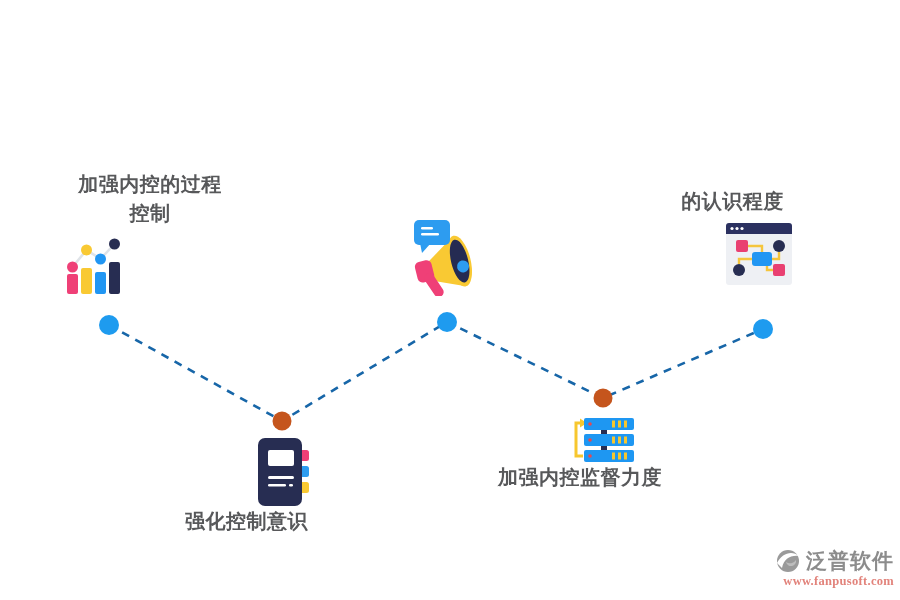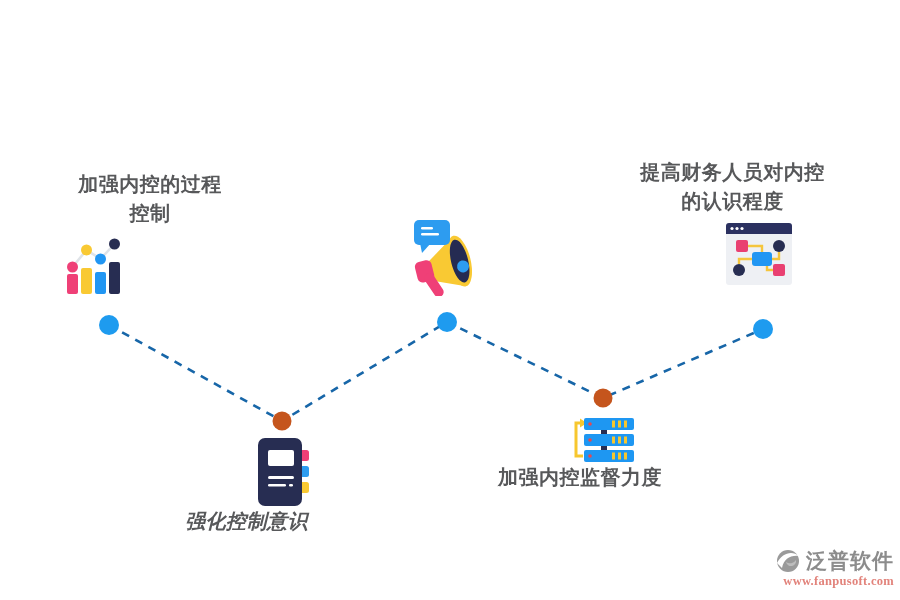--- a/index.html
+++ b/index.html
@@ -74,21 +74,21 @@
       <rect x="15" y="37" width="17" height="21" rx="5" fill="#EF4077"></rect>
       <rect x="21" y="50" width="10" height="27" rx="5" fill="#EF4077" transform="rotate(-20 26 54)"></rect>
     </g>
     <rect x="14" y="2" width="36" height="25" rx="5" fill="#2D9CF0"></rect>
     <polygon points="20,25 31,25 22,35" fill="#2D9CF0"></polygon>
     <rect x="21" y="9" width="12" height="2.6" rx="1.3" fill="#ffffff"></rect>
     <rect x="21" y="15" width="18" height="2.6" rx="1.3" fill="#ffffff"></rect>
   </svg>
 
   <div class="node-title" style="left:605px;top:158px;width:255px;">
-    <span>提高财务人员对内控</span><br>
+    <br>
     <span>的认识程度</span>
   </div>
   <svg class="icon" style="left:726px;top:223px;" width="66" height="62" viewBox="0 0 66 62">
     <rect x="0" y="0" width="66" height="62" rx="3" fill="#EEF0F4"></rect>
     <path d="M3,0 h60 a3,3 0 0 1 3,3 v8 H0 V3 a3,3 0 0 1 3,-3 Z" fill="#2B3160"></path>
     <circle cx="6" cy="5.5" r="1.6" fill="#ffffff"></circle>
     <circle cx="11" cy="5.5" r="1.6" fill="#ffffff"></circle>
     <circle cx="16" cy="5.5" r="1.6" fill="#ffffff"></circle>
     <path d="M16,23 H36 V29" fill="none" stroke="#F5C53C" stroke-width="2.4"></path>
     <path d="M53,29 V36 H46" fill="none" stroke="#F5C53C" stroke-width="2.4"></path>
@@ -104,21 +104,21 @@
   <svg class="icon" style="left:256px;top:438px;" width="54" height="68" viewBox="0 0 54 68">
     <rect x="44" y="12" width="9" height="11" rx="2.5" fill="#EF4077"></rect>
     <rect x="44" y="28" width="9" height="11" rx="2.5" fill="#2D9CF0"></rect>
     <rect x="44" y="44" width="9" height="11" rx="2.5" fill="#F9C933"></rect>
     <rect x="2" y="0" width="44" height="68" rx="7" fill="#272D52"></rect>
     <rect x="12" y="12" width="26" height="16" rx="2" fill="#ffffff"></rect>
     <rect x="12" y="38" width="26" height="3" rx="1.5" fill="#ffffff"></rect>
     <rect x="12" y="46" width="18" height="2.6" rx="1.3" fill="#ffffff"></rect>
     <rect x="33" y="46" width="4" height="2.6" rx="1.3" fill="#ffffff"></rect>
   </svg>
-  <div class="node-label" style="left:185px;top:508px;width:205px;font-style:italic;">
+  <div class="node-label" style="left:185px;top:508px;width:205px;">
     <span>强化控制意识</span>
   </div>
 
   <svg class="icon" style="left:568px;top:418px;" width="68" height="50" viewBox="0 0 68 50">
     <path d="M15,38 H8 V5 H12" fill="none" stroke="#F7C72E" stroke-width="3"></path>
     <polygon points="12,0.5 12,9.5 19,5" fill="#F7C72E"></polygon>
     <rect x="33" y="10" width="6" height="8" fill="#272D52"></rect>
     <rect x="33" y="26" width="6" height="8" fill="#272D52"></rect>
     <rect x="16" y="0" width="50" height="12" rx="2" fill="#1E97F2"></rect>
     <rect x="16" y="16" width="50" height="12" rx="2" fill="#1E97F2"></rect>

